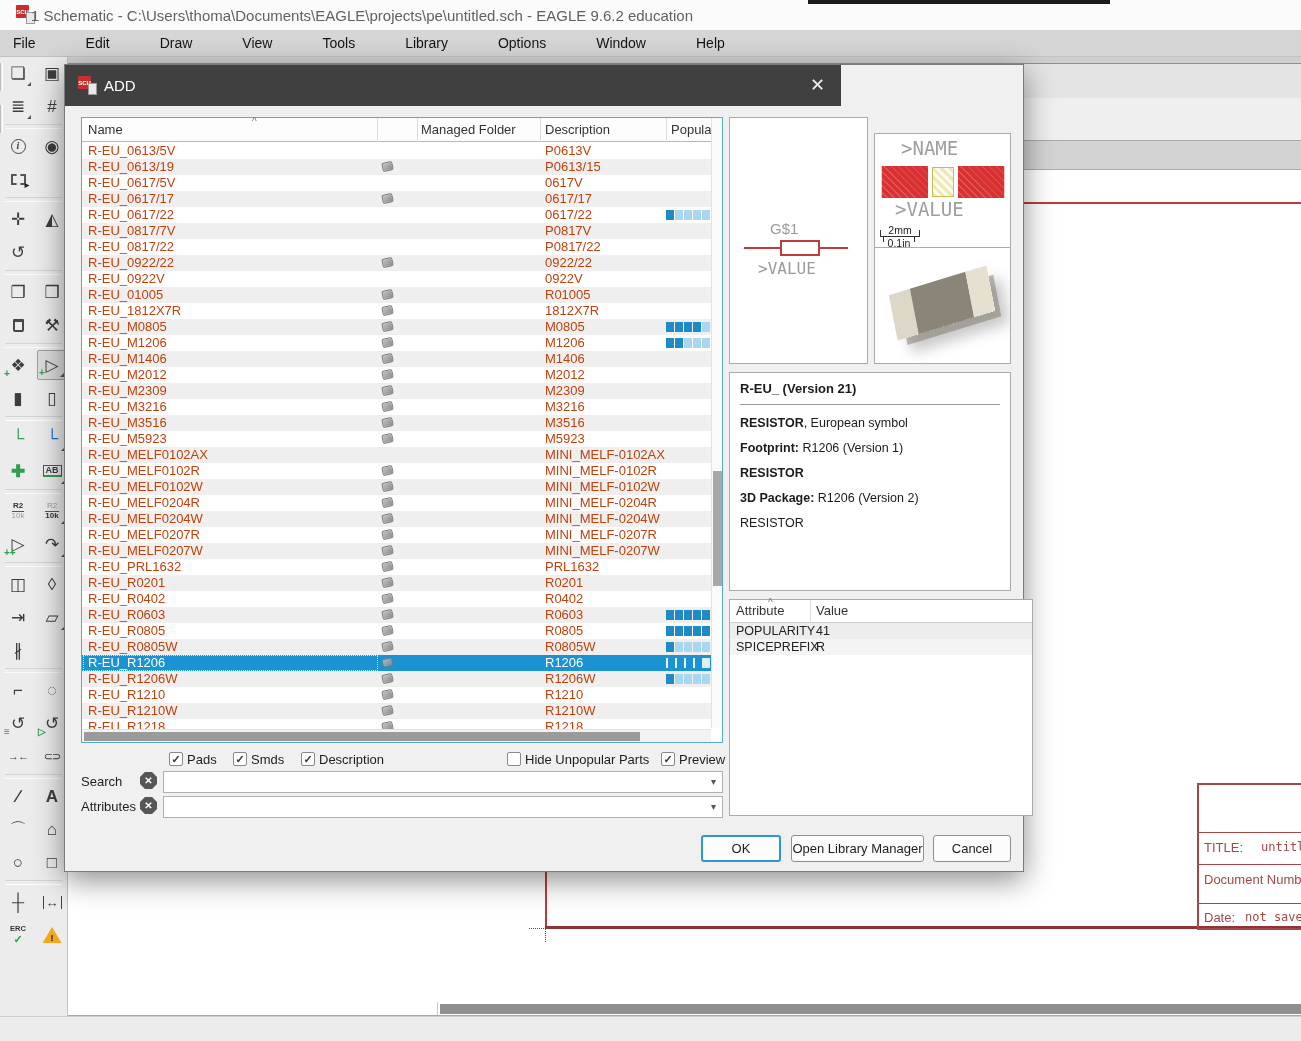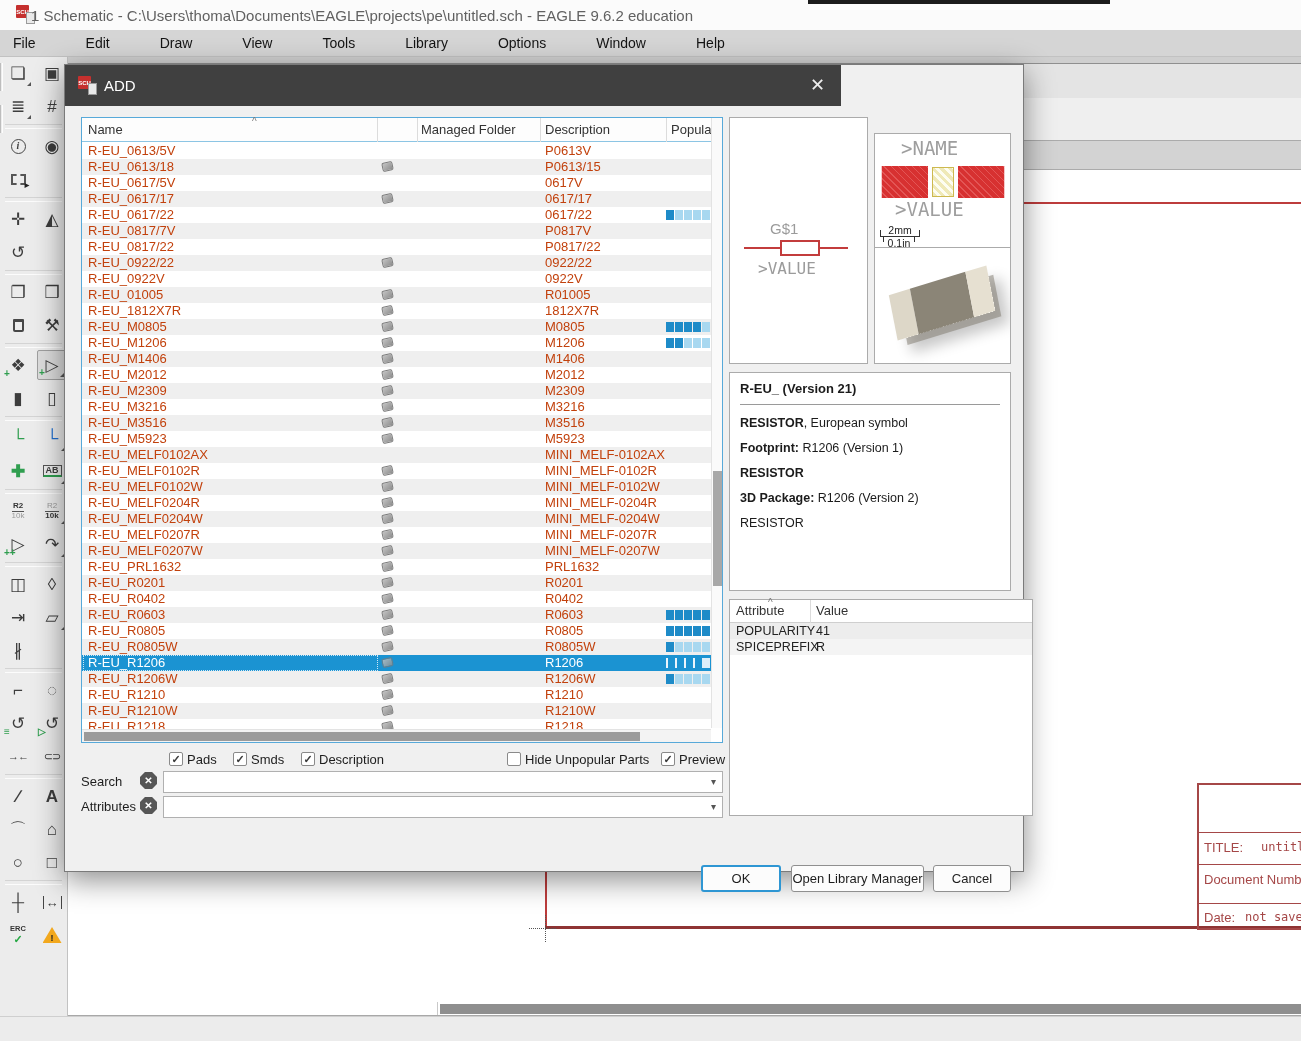--- a/index.html
+++ b/index.html
@@ -127,21 +127,21 @@
   .cb-lbl { position:absolute; font-size:13px; color:#1d1d1d; white-space:nowrap; }
   .fld-lbl { position:absolute; font-size:13px; color:#1d1d1d; }
   .clear-btn { position:absolute; width:17px; height:17px; background:#565656; color:#fff;
     clip-path:polygon(29% 0,71% 0,100% 29%,100% 71%,71% 100%,29% 100%,0 71%,0 29%);
     font-size:10px; font-weight:bold; display:flex; align-items:center; justify-content:center; }
   .combo { position:absolute; width:560px; height:22px; background:#fff; border:1px solid #b0b0b0; }
   .combo-arrow { position:absolute; right:6px; top:4px; font-size:10px; color:#555; }
 
   
   .dlg-btn { position:absolute; top:770px; height:27px; background:#fcfcfc; border:1px solid #8f8f8f;
-    border-radius:3px; font-size:13px; color:#1d1d1d; display:flex; align-items:center; justify-content:center;margin-top:30px; }
+    border-radius:3px; font-size:13px; color:#1d1d1d; display:flex; align-items:center; justify-content:center; }
   #btn-ok { left:636px; width:80px; border:2px solid #2e96d3; }
   #btn-olm { left:726px; width:133px; }
   #btn-cancel { left:868px; width:78px; }
 
   
   .pane { position:absolute; background:#fff; border:1px solid #ababab; }
   #pane-symbol { left:664px; top:52px; width:139px; height:247px; }
   #sym-name { position:absolute; left:40px; top:102px; color:#9b9b9b; font-size:15px;
     font-family:Liberation Sans, sans-serif; }
   #sym-line { position:absolute; left:14px; top:129px; width:104px; height:2px; background:#c33c3c; }
@@ -491,21 +491,21 @@
       <span class="hdr-sep" style="left:335px"></span>
       <span class="hdr-sep" style="left:458px"></span>
       <span class="hdr-sep" style="left:584px"></span>
     </div>
     <div id="pt-rows">
         <div class="prow even">
           <span class="pr-name">R-EU_0613/5V</span>
           <span class="pr-desc">P0613V</span>
         </div>
         <div class="prow odd">
-          <span class="pr-name">R-EU_0613/18</span>
+          <span class="pr-name">R-EU_0613/19</span>
           <span class="pr-icon"></span>
           <span class="pr-desc">P0613/15</span>
         </div>
         <div class="prow even">
           <span class="pr-name">R-EU_0617/5V</span>
           <span class="pr-desc">0617V</span>
         </div>
         <div class="prow odd">
           <span class="pr-name">R-EU_0617/17</span>
           <span class="pr-icon"></span>

